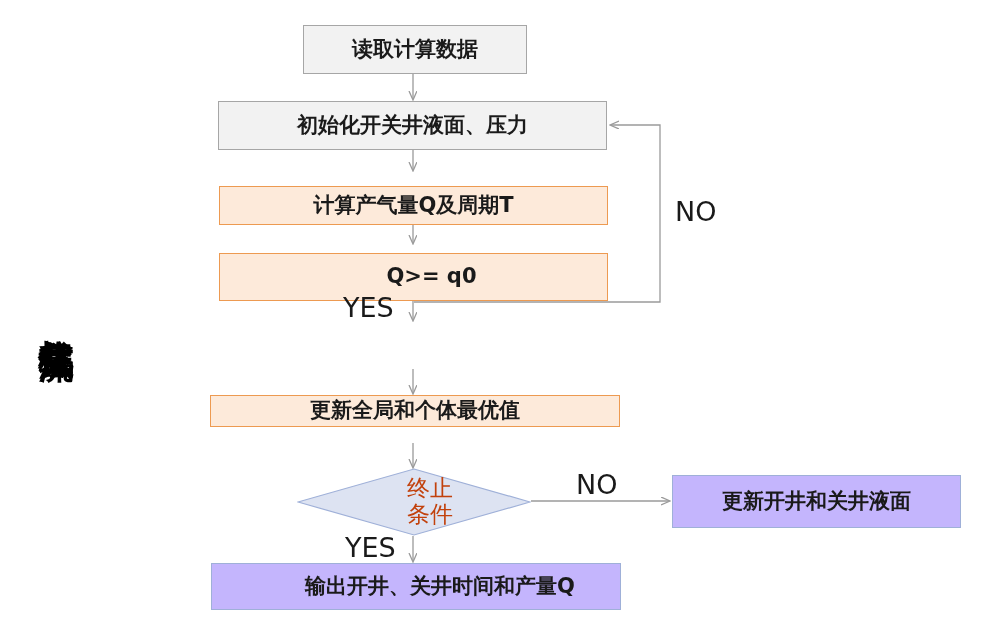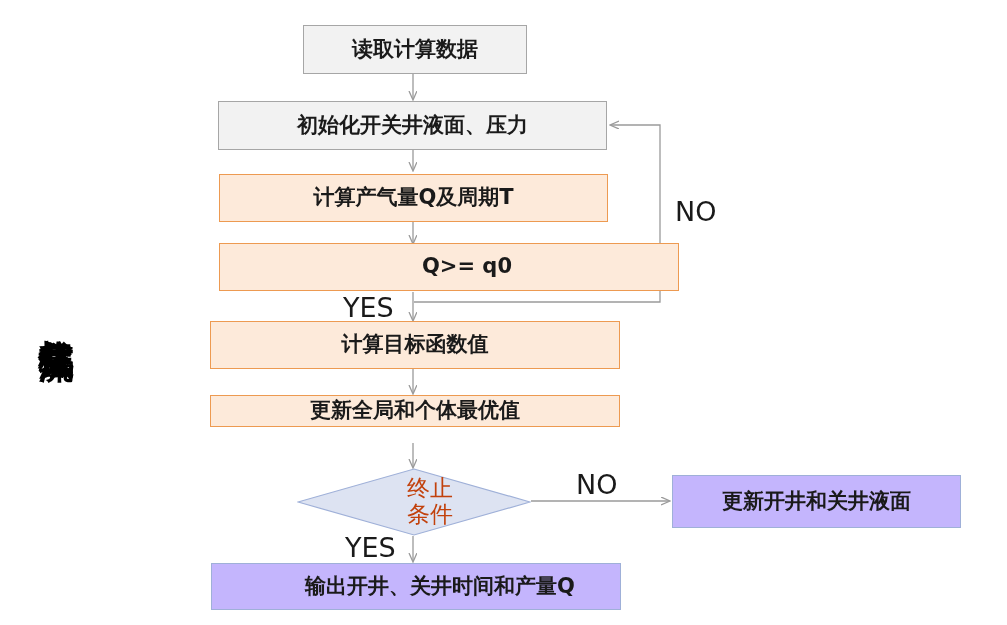--- a/index.html
+++ b/index.html
@@ -140,25 +140,24 @@
       <line x1="531" y1="501" x2="669" y2="501" marker-end="url(#arrow)"></line>
 
       <polyline points="414,302 660,302 660,125 611,125" marker-end="url(#arrow)"></polyline>
     </g>
   </svg>
 
   <div class="node gray" style="left:303px; top:25px; width:224px; height:49px;">读取计算数据</div>
 
   <div class="node gray" style="left:218px; top:101px; width:389px; height:49px;">初始化开关井液面、压力</div>
 
-  <div class="node orange" style="left:219px; top:174px; width:389px; height:48px;">计算产气量Q及周期T</div>
+  <div class="node orange" style="left:219px; top:186px; width:389px; height:39px;">计算产气量Q及周期T</div>
 
-  <div class="node orange" style="left:219px; top:243px; width:460px; height:48px;padding-left:36px;">Q&gt;= q0</div>
+  <div class="node orange" style="left:219px; top:253px; width:389px; height:48px;padding-left:36px;">Q&gt;= q0</div>
 
-  <div class="node orange" style="left:210px; top:321px; width:410px; height:48px;">计算目标函数值</div>
 
   <div class="node orange" style="left:210px; top:395px; width:410px; height:32px;">更新全局和个体最优值</div>
 
   <div class="diamond-wrap" style="left:297px; top:468px; width:234px; height:68px;">
     <svg viewBox="0 0 234 68" width="234" height="68" xmlns="http://www.w3.org/2000/svg">
       <polygon points="117,1 233,34 117,67 1,34" fill="#dde3f2" stroke="#9fb0d8" stroke-width="1.2"></polygon>
     </svg>
     <div class="diamond-label">终止
 条件</div>
   </div>

